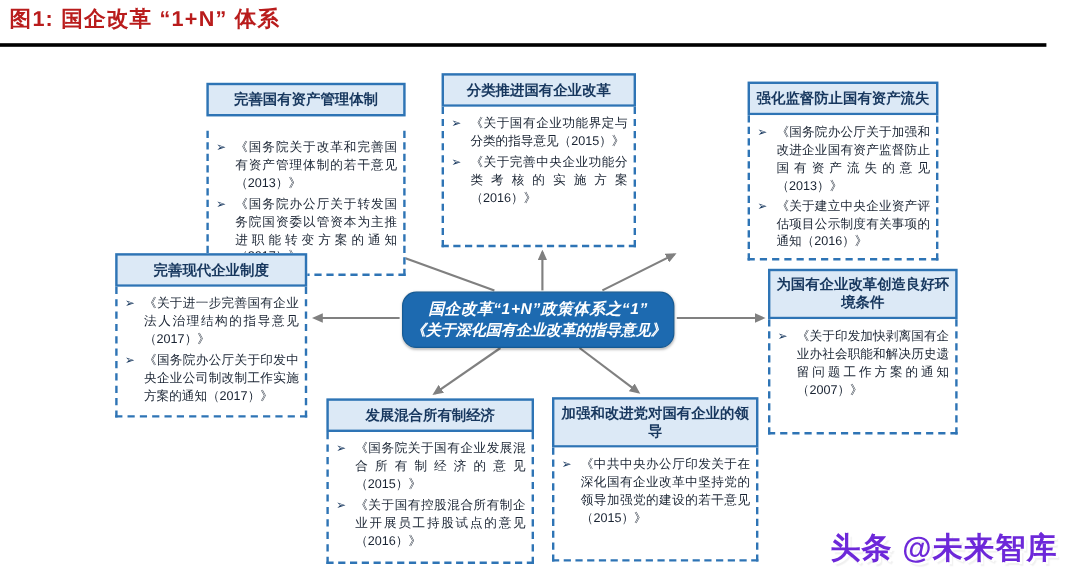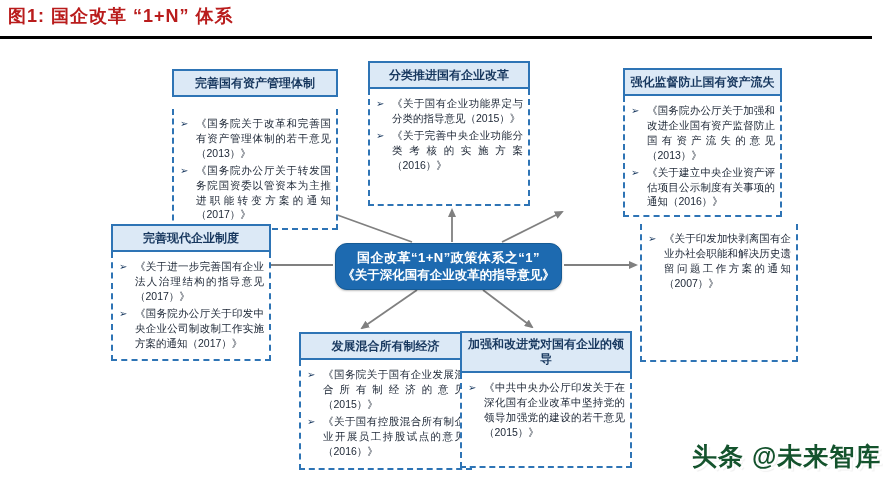--- a/index.html
+++ b/index.html
@@ -36,40 +36,41 @@
   .pitem .bullet {
     flex:0 0 16px; color:#17375E; font-size:10px; line-height:1.45; padding-top:1px;
   }
   .pitem .ptext {
     flex:1; color:#1a2433; font-size:10.5px; line-height:1.42; text-align:justify;
   }
 
   #box-tl { left:172px; top:69px;  width:166px; height:135px;gap:12px; }
   #box-tm { left:368px; top:61px;  width:162px; height:145px; }
   #box-tr { left:592px; top:68px;  width:159px; height:147px;margin-left:31px; }
-  #box-l  { left:96px;  top:224px; width:160px; height:137px;margin-left:15px; }
+  #box-l  { left:96px;  top:211px; width:160px; height:137px; }
   #box-r  { left:640px; top:224px; width:158px; height:138px; }
-  #box-bl { left:272px; top:332px; width:173px; height:138px;margin-left:27px; }
+  #box-bl { left:272px; top:332px; width:173px; height:138px; }
   #box-br { left:460px; top:331px; width:172px; height:137px; }
 
   
   .center-node {
     position:absolute; z-index:3; left:335px; top:243px; width:227px; height:47px;
     background:#1D6AB0; border:1px solid #155A94; border-radius:12px;
     display:flex; flex-direction:column; align-items:center; justify-content:center;
     color:#ffffff; font-weight:bold; text-align:center;
     box-shadow:0 1px 2px rgba(0,0,0,0.25);
+    font-style:italic;
   }
   .center-node .cline1 { font-size:13px; line-height:1.35; letter-spacing:0.5px; }
   .center-node .cline2 { font-size:12.5px; line-height:1.35; }
 
   
   .watermark {
     position:absolute; left:692px; top:440px; z-index:4;
-    font-size:25px; font-weight:bold; color:#14532d;
+    font-size:25px; font-weight:bold; color:#6d28d9;
     text-shadow:2px 2px 0 #ffffff, 3px 3px 1px #f0f0f0;
     letter-spacing:1px;
   }
 </style>
 </head>
 <body>
 
 <div class="stage">
 
   <div class="fig-title">图1:  国企改革 “1+N” 体系</div>
@@ -142,20 +143,21 @@
         <span class="ptext">《关于进一步完善国有企业法人治理结构的指导意见（2017）》</span>
       </div>
       <div class="pitem">
         <span class="bullet">➢</span>
         <span class="ptext">《国务院办公厅关于印发中央企业公司制改制工作实施方案的通知（2017）》</span>
       </div>
     </div>
   </div>
 
   <div class="pbox" id="box-r">
+    <div class="pbox-header">为国有企业改革创造良好环境条件</div>
     <div class="pbox-body">
       <div class="pitem">
         <span class="bullet">➢</span>
         <span class="ptext">《关于印发加快剥离国有企业办社会职能和解决历史遗留问题工作方案的通知（2007）》</span>
       </div>
     </div>
   </div>
 
   <div class="pbox" id="box-bl">
     <div class="pbox-header">发展混合所有制经济</div>

